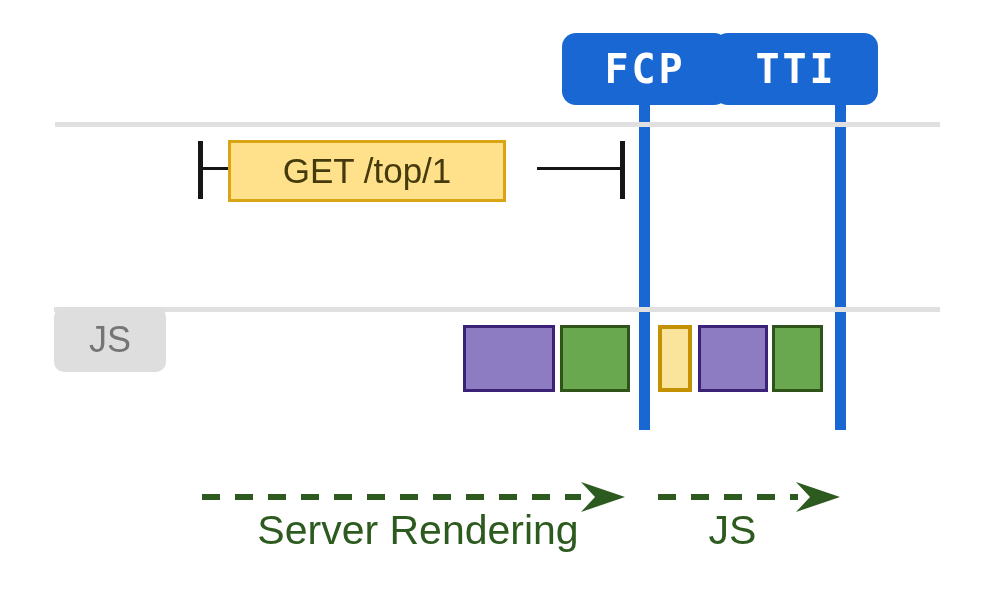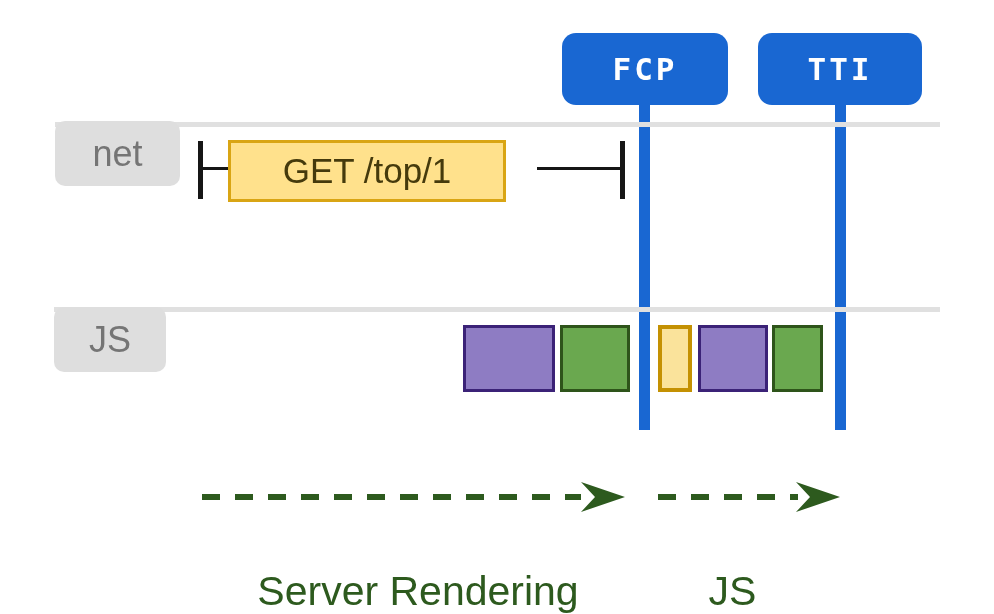--- a/index.html
+++ b/index.html
@@ -15,29 +15,29 @@
   
   .marker-badge {
     position: absolute;
     top: 33px;
     height: 72px;
     background: var(--badge-blue, #1967D2);
     border-radius: 14px;
     color: #ffffff;
     font-family: "DejaVu Sans Mono", monospace;
     font-weight: bold;
-    font-size: 31px;
+    font-size: 40px;
     letter-spacing: 3px;
     display: flex;
     align-items: center;
     justify-content: center;
     z-index: 4;
   }
   #fcp-badge { left: 562px; width: 166px; }
-  #tti-badge { left: 758px; width: 164px; }
+  #tti-badge { left: 714px; width: 164px; }
   .marker-line {
     position: absolute;
     top: 98px;
     width: 11px;
     height: 332px;
     background: var(--badge-blue, #1967D2);
     z-index: 1;
   }
   #fcp-line { left: 639px; }
   #tti-line { left: 835px; }
@@ -113,21 +113,21 @@
   .js-block.yellow { background: var(--yellow-fill, #FAE39B); border: 4px solid var(--yellow-border, #C49102); }
 
   
   .phase-arrow { position: absolute; top: 478px; z-index: 3; }
   #arrow-server { left: 195px; }
   #arrow-js     { left: 652px; }
   .arrow-line { stroke: var(--arrow-green, #2D5A1E); stroke-width: 6; fill: none; }
   .arrow-head { fill: var(--arrow-green, #2D5A1E); }
   .phase-label {
     position: absolute;
-    top: 568px;
+    top: 507px;
     color: var(--arrow-green, #2D5A1E);
     font-size: 41px;
     text-align: center;
     z-index: 3;
   }
   #phase-label-server { left: 198px; width: 440px; }
   #phase-label-js     { left: 640px; width: 185px; }
 </style>
 </head>
 <body>
@@ -136,21 +136,20 @@
 
   <div class="marker-line" id="fcp-line"></div>
   <div class="marker-line" id="tti-line"></div>
 
   <div class="track-line" id="net-track"></div>
   <div class="track-line" id="js-track"></div>
 
   <div class="marker-badge" id="fcp-badge">FCP</div>
   <div class="marker-badge" id="tti-badge">TTI</div>
 
-  <div class="lane-label" id="net-label">net</div>
   <div class="lane-label" id="js-label">JS</div>
 
   <div class="req-tick" id="req-tick-start"></div>
   <div class="req-connector" id="req-conn-left"></div>
   <div id="request-bar">GET /top/1</div>
   <div class="req-connector" id="req-conn-right"></div>
   <div class="req-tick" id="req-tick-end"></div>
 
   <div id="js-blocks">
       <div class="js-block purple" style="left: 463px; width: 92px;"></div>

